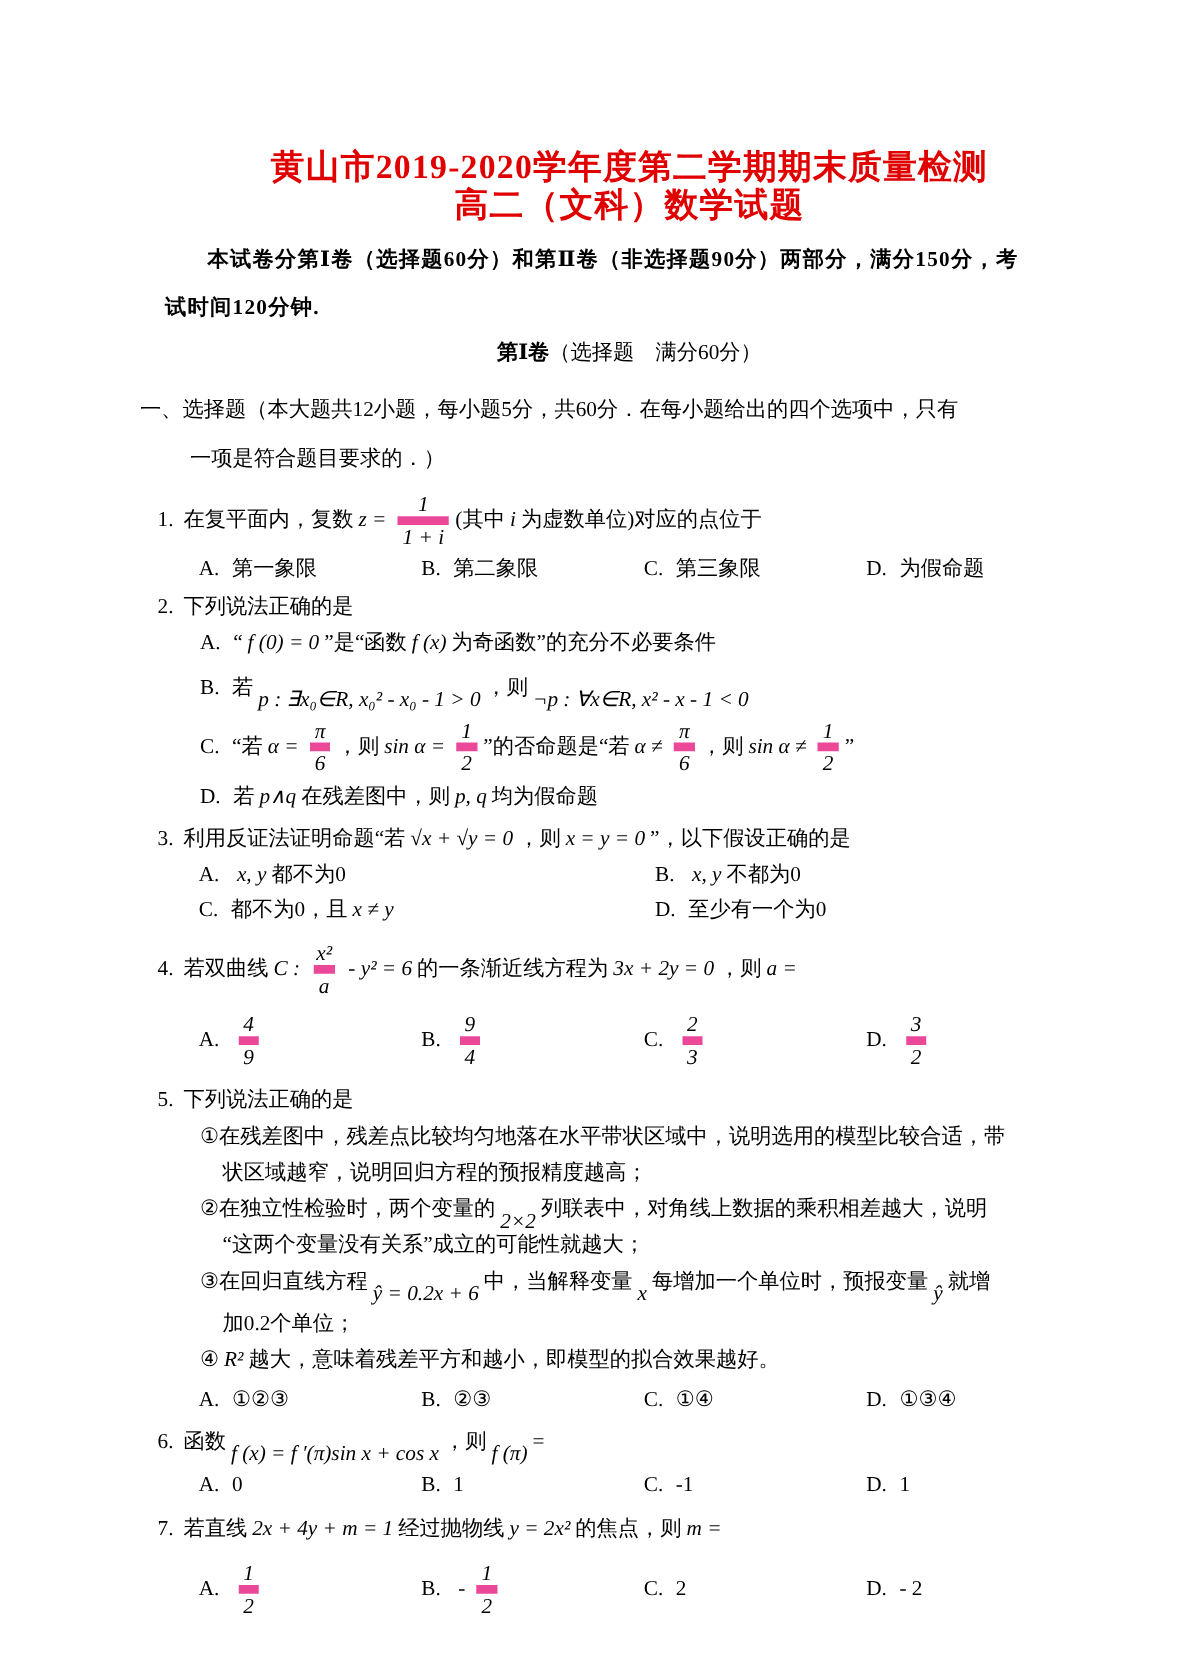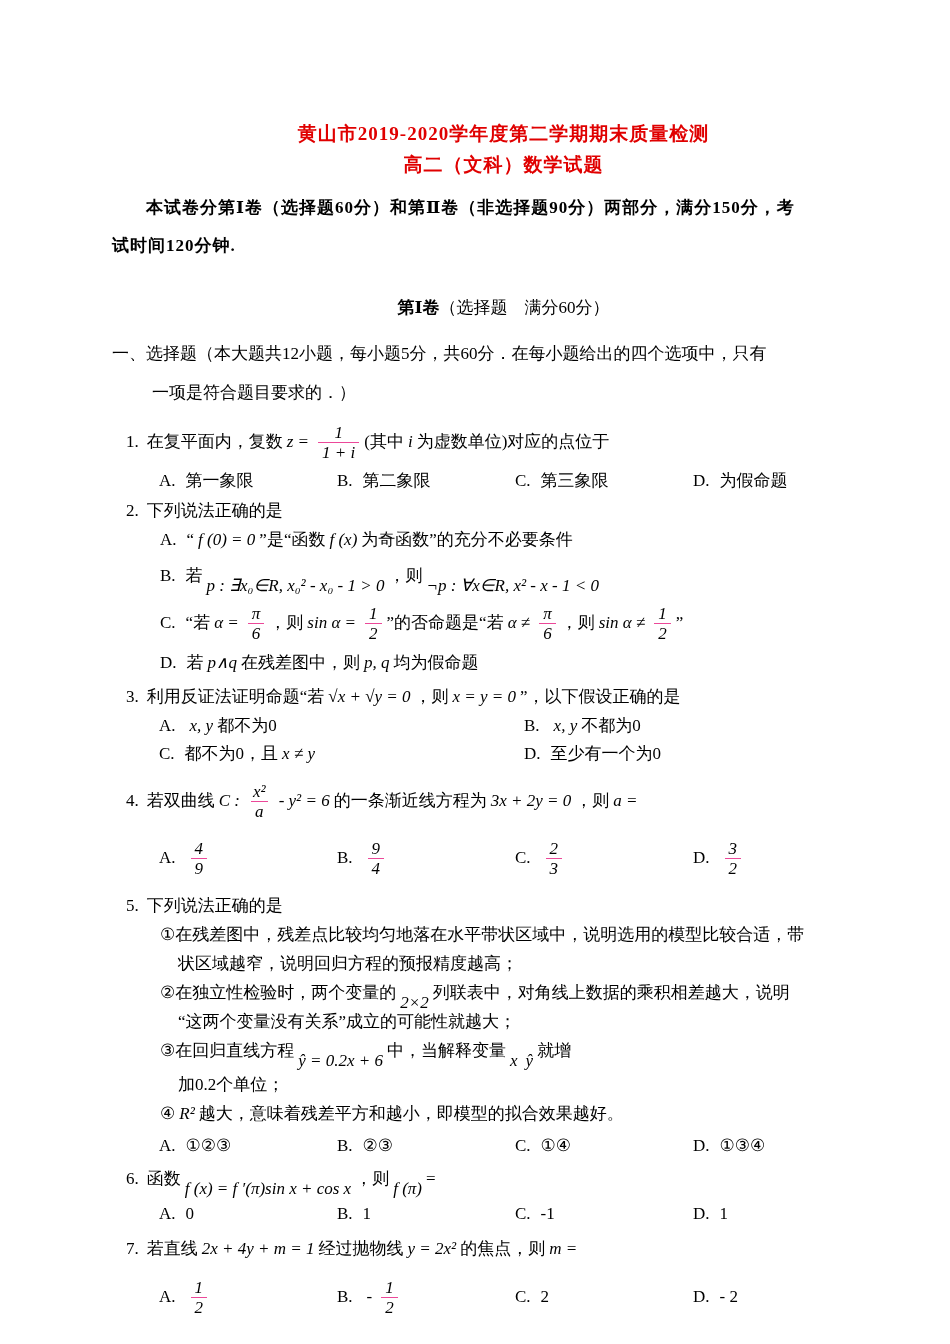--- a/index.html
+++ b/index.html
@@ -5,48 +5,48 @@
   * { margin:0; padding:0; box-sizing:border-box; }
   html,body { background:#ffffff; }
   body {
     width:950px; height:1344px; overflow:hidden;
     font-family:"Liberation Serif","DejaVu Serif",serif;
     color:#000; font-size:17px;
   }
   .page { padding:118px 55px 0 112px; }
 
   
-  .title-line { text-align:center; color:#e00000; font-weight:bold; font-size:19px; line-height:31px; letter-spacing:1px; }
-
-  
-  .intro-line { font-weight:bold; line-height:24px; letter-spacing:1px; }
+  .title-line { text-align:center; color:#e00000; font-weight:bold; font-size:27px; line-height:31px; letter-spacing:1px; }
+
+  
+  .intro-line { font-weight:bold; line-height:24px; letter-spacing:1px;margin-left:20px; }
   .intro-1 { margin-top:16px; text-indent:2em; }
   .intro-2 { margin-top:14px; }
 
   
-  .part-heading { margin-top:38px; text-align:center; line-height:24px; }
+  .part-heading { margin-top:12px; text-align:center; line-height:24px; }
   .part-heading .b { font-weight:bold; }
 
   
   .choice-h1 { margin-top:22px; line-height:24px; }
   .choice-h1 .b { font-weight:normal;margin-top:32px; }
   .choice-h2 { margin-top:15px; padding-left:40px; line-height:24px; }
 
   
   .q { padding-left:14px; }
   .stem { display:flex; align-items:center; flex-wrap:nowrap; line-height:26px; }
   .qno { margin-right:8px; }
   .t { }
   .m { font-family:"Liberation Serif",serif; font-style:italic; margin:0 4px; white-space:nowrap; }
   .low { position:relative; top:10px; }
 
   
   .frac { display:inline-flex; flex-direction:column; align-items:center; vertical-align:middle;
           margin:0 5px; font-family:"Liberation Serif",serif; font-style:italic; line-height:19px; text-align:center; }
-  .frac .fd { border-top:1px solid #ec4899; }
+  .frac .fd { border-top:7px solid #ec4899; }
   .frac .fn, .frac .fd { padding:0 4px; }
 
   
   .opts4 { display:flex; margin-left:33px; align-items:center; }
   .opts4 .opt { width:178px; display:flex; align-items:center; }
   .opts4 .opt:last-child { width:auto; }
   .ol { margin-right:10px; font-family:"Liberation Serif",serif; }
 
   
   .opts2 { display:grid; grid-template-columns:365px auto; margin-left:33px; row-gap:5px; }
@@ -286,20 +286,21 @@
     </div>
     <div class="subline cont">
       <span class="t">“这两个变量没有关系”成立的可能性就越大；</span>
     </div>
     <div class="subline sub-i3">
       <span class="t">③</span>
       <span class="t">在回归直线方程</span>
       <span class="m low">ŷ = 0.2x + 6</span>
       <span class="t">中，当解释变量</span>
       <span class="m low">x</span>
+      <span class="t">每增加一个单位时，预报变量</span>
       <span class="m low">ŷ</span>
       <span class="t">就增</span>
     </div>
     <div class="subline cont">
       <span class="t">加0.2个单位；</span>
     </div>
     <div class="subline">
       <span class="t">④</span>
       <span class="m">R²</span>
       <span class="t">越大，意味着残差平方和越小，即模型的拟合效果越好。</span>

